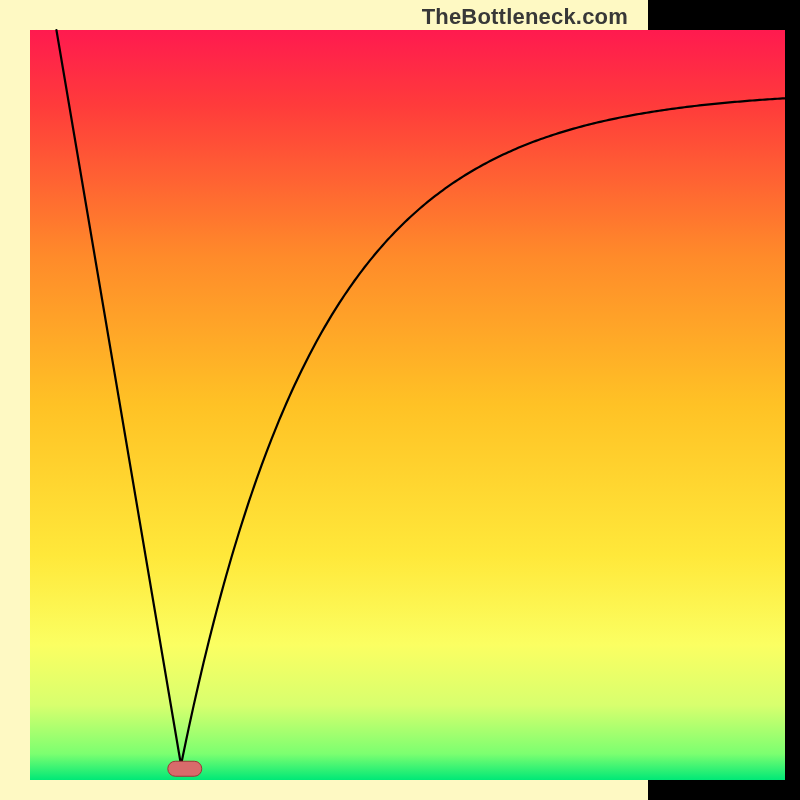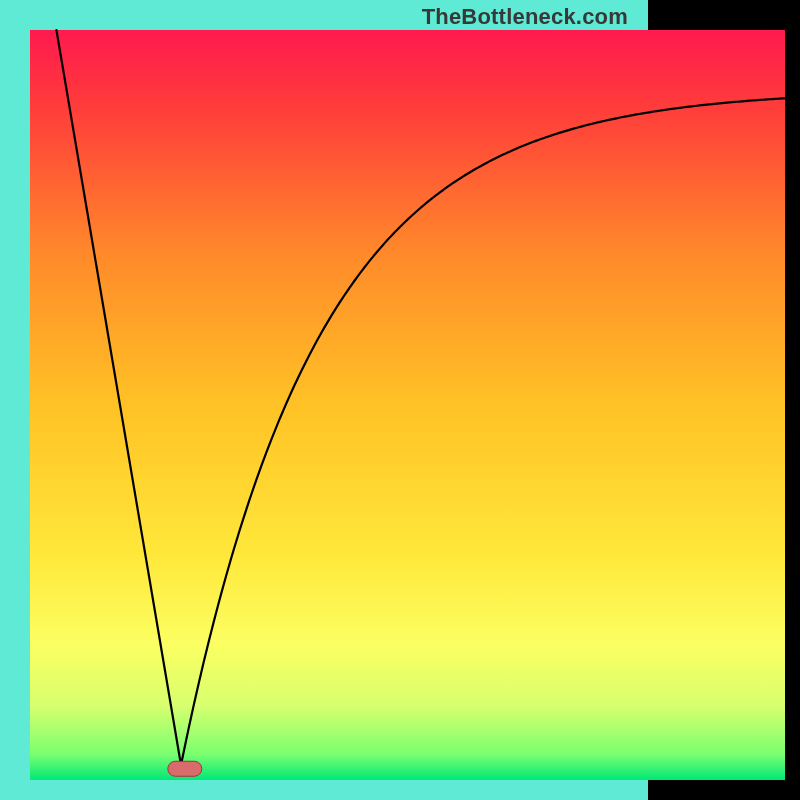--- a/index.html
+++ b/index.html
@@ -8,21 +8,21 @@
     width: 800px;
     height: 800px;
     background: #000;
     font-family: Arial, Helvetica, sans-serif;
     overflow: hidden;
   }
   .frame {
     position: relative;
     width: 648px;
     height: 800px;
-    background: #5eead4;
+    background: #fef9c3;
   }
   .watermark {
     position: absolute;
     top: 4px;
     right: 20px;
     color: #383838;
     font-size: 22px;
     font-weight: 600;
     letter-spacing: 0.2px;
     user-select: none;

